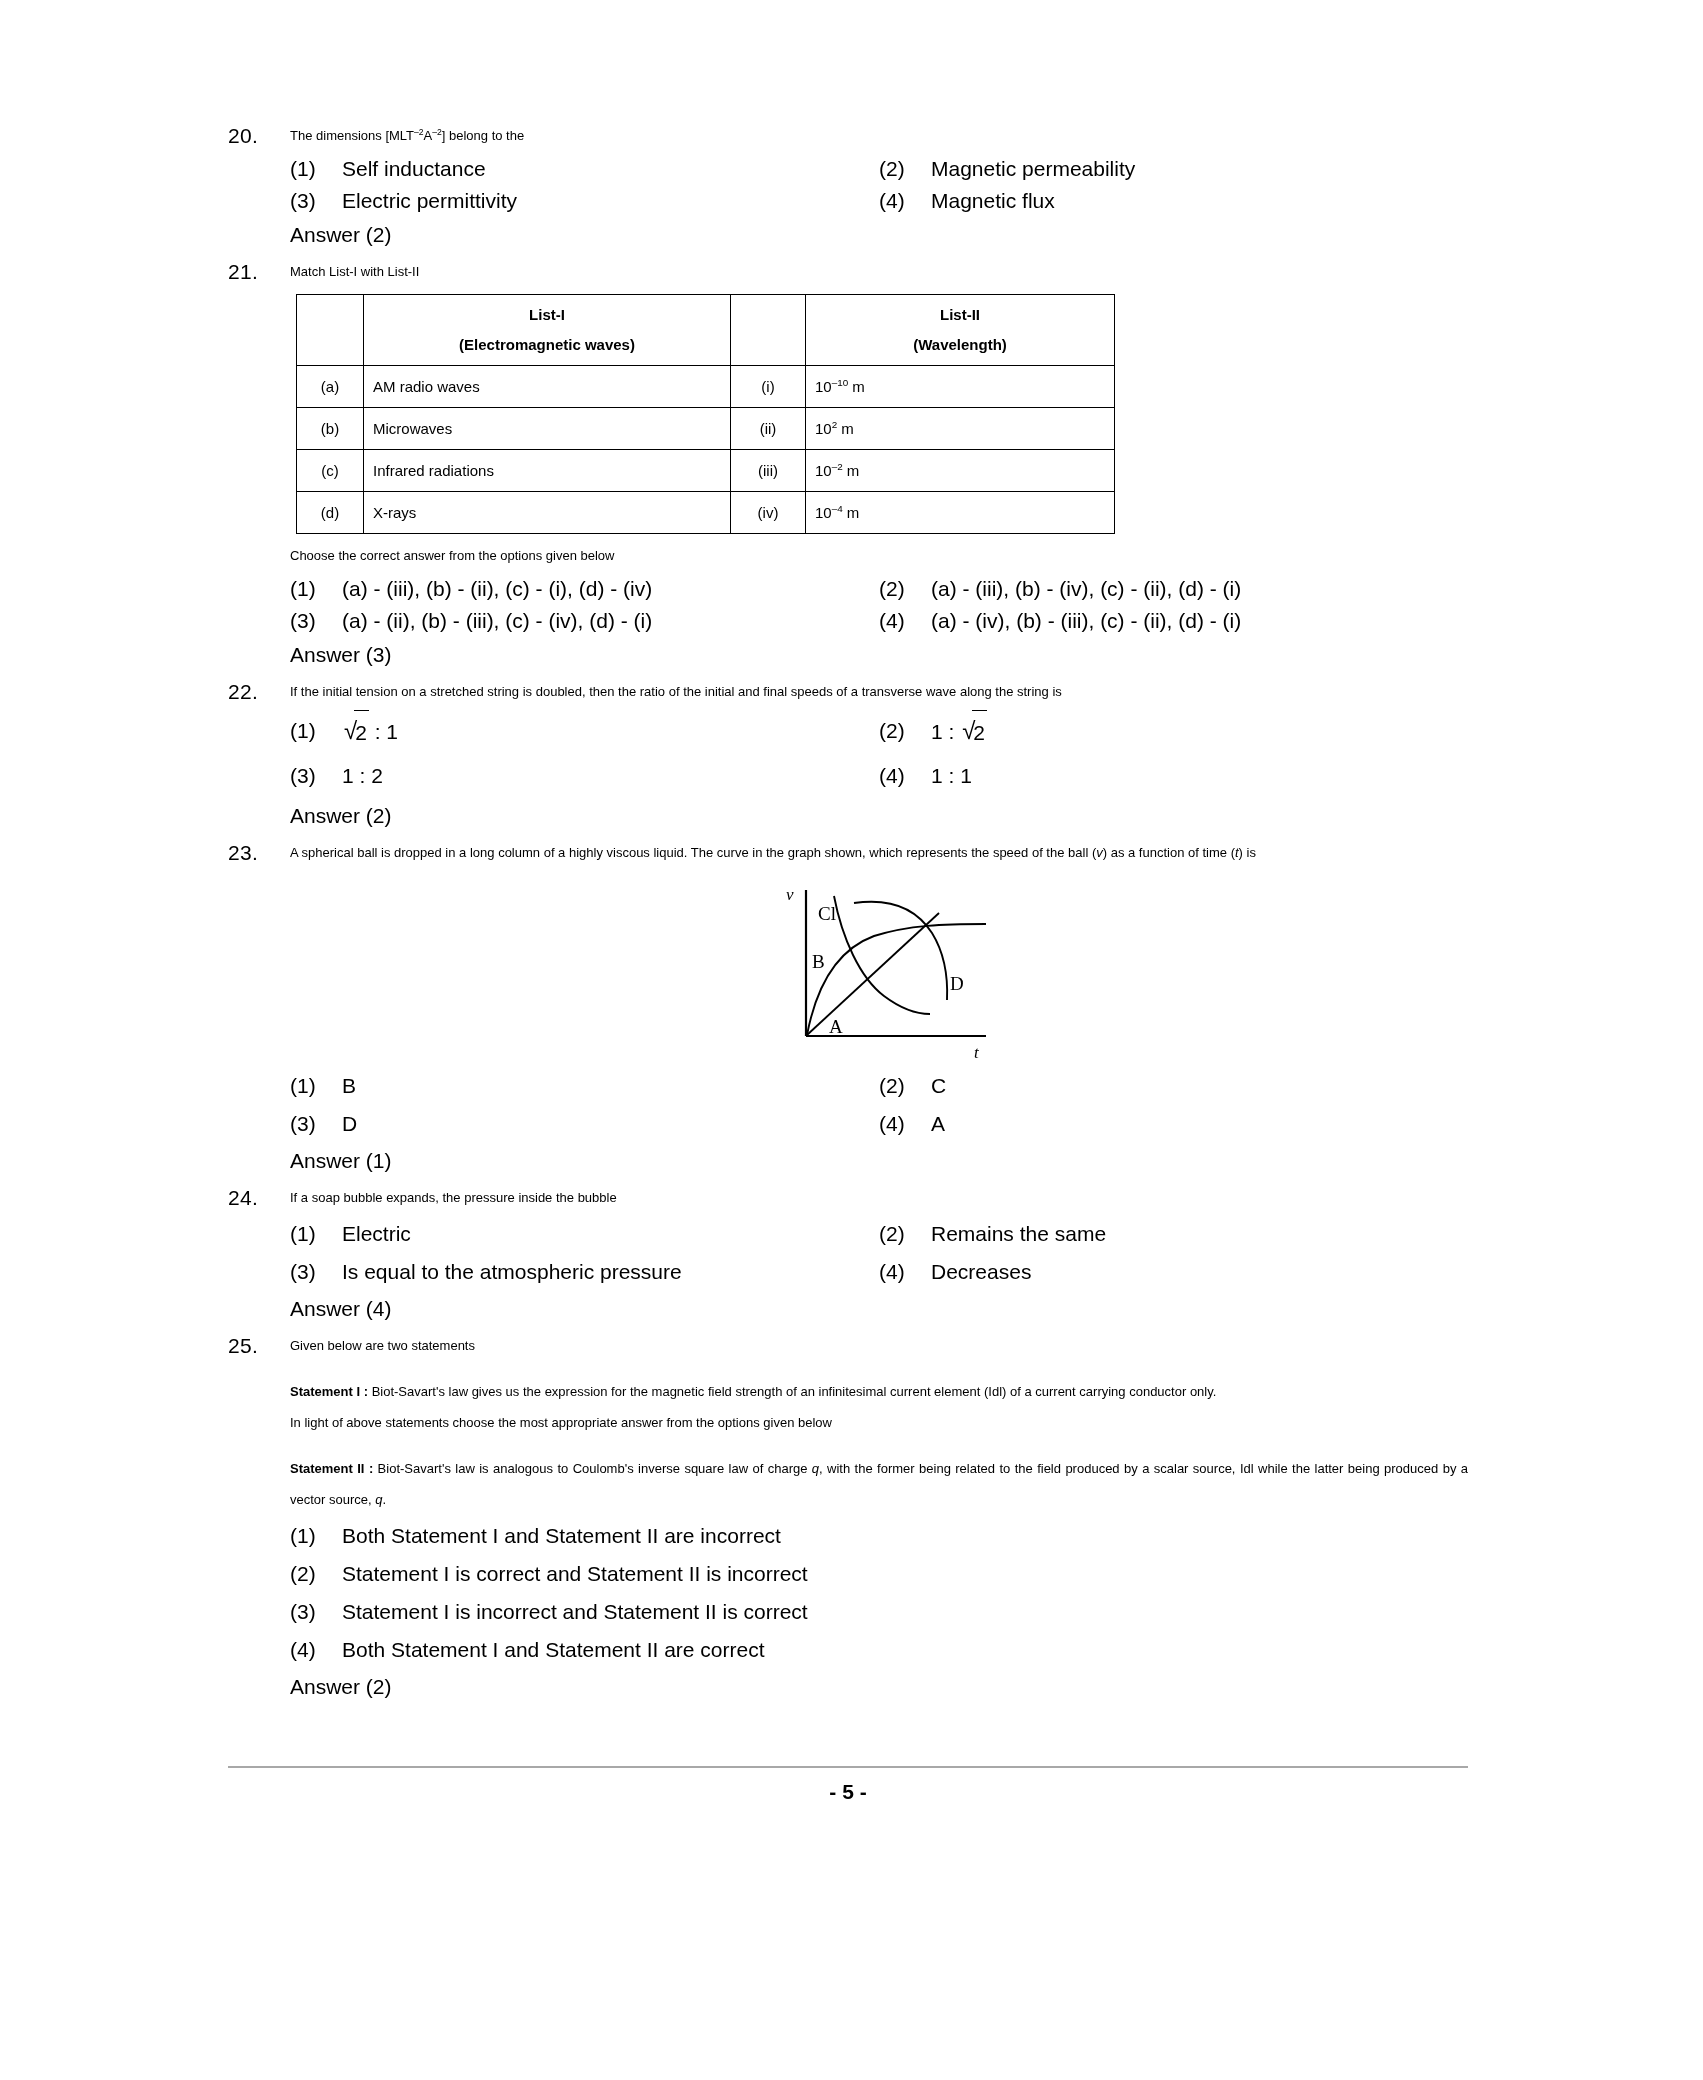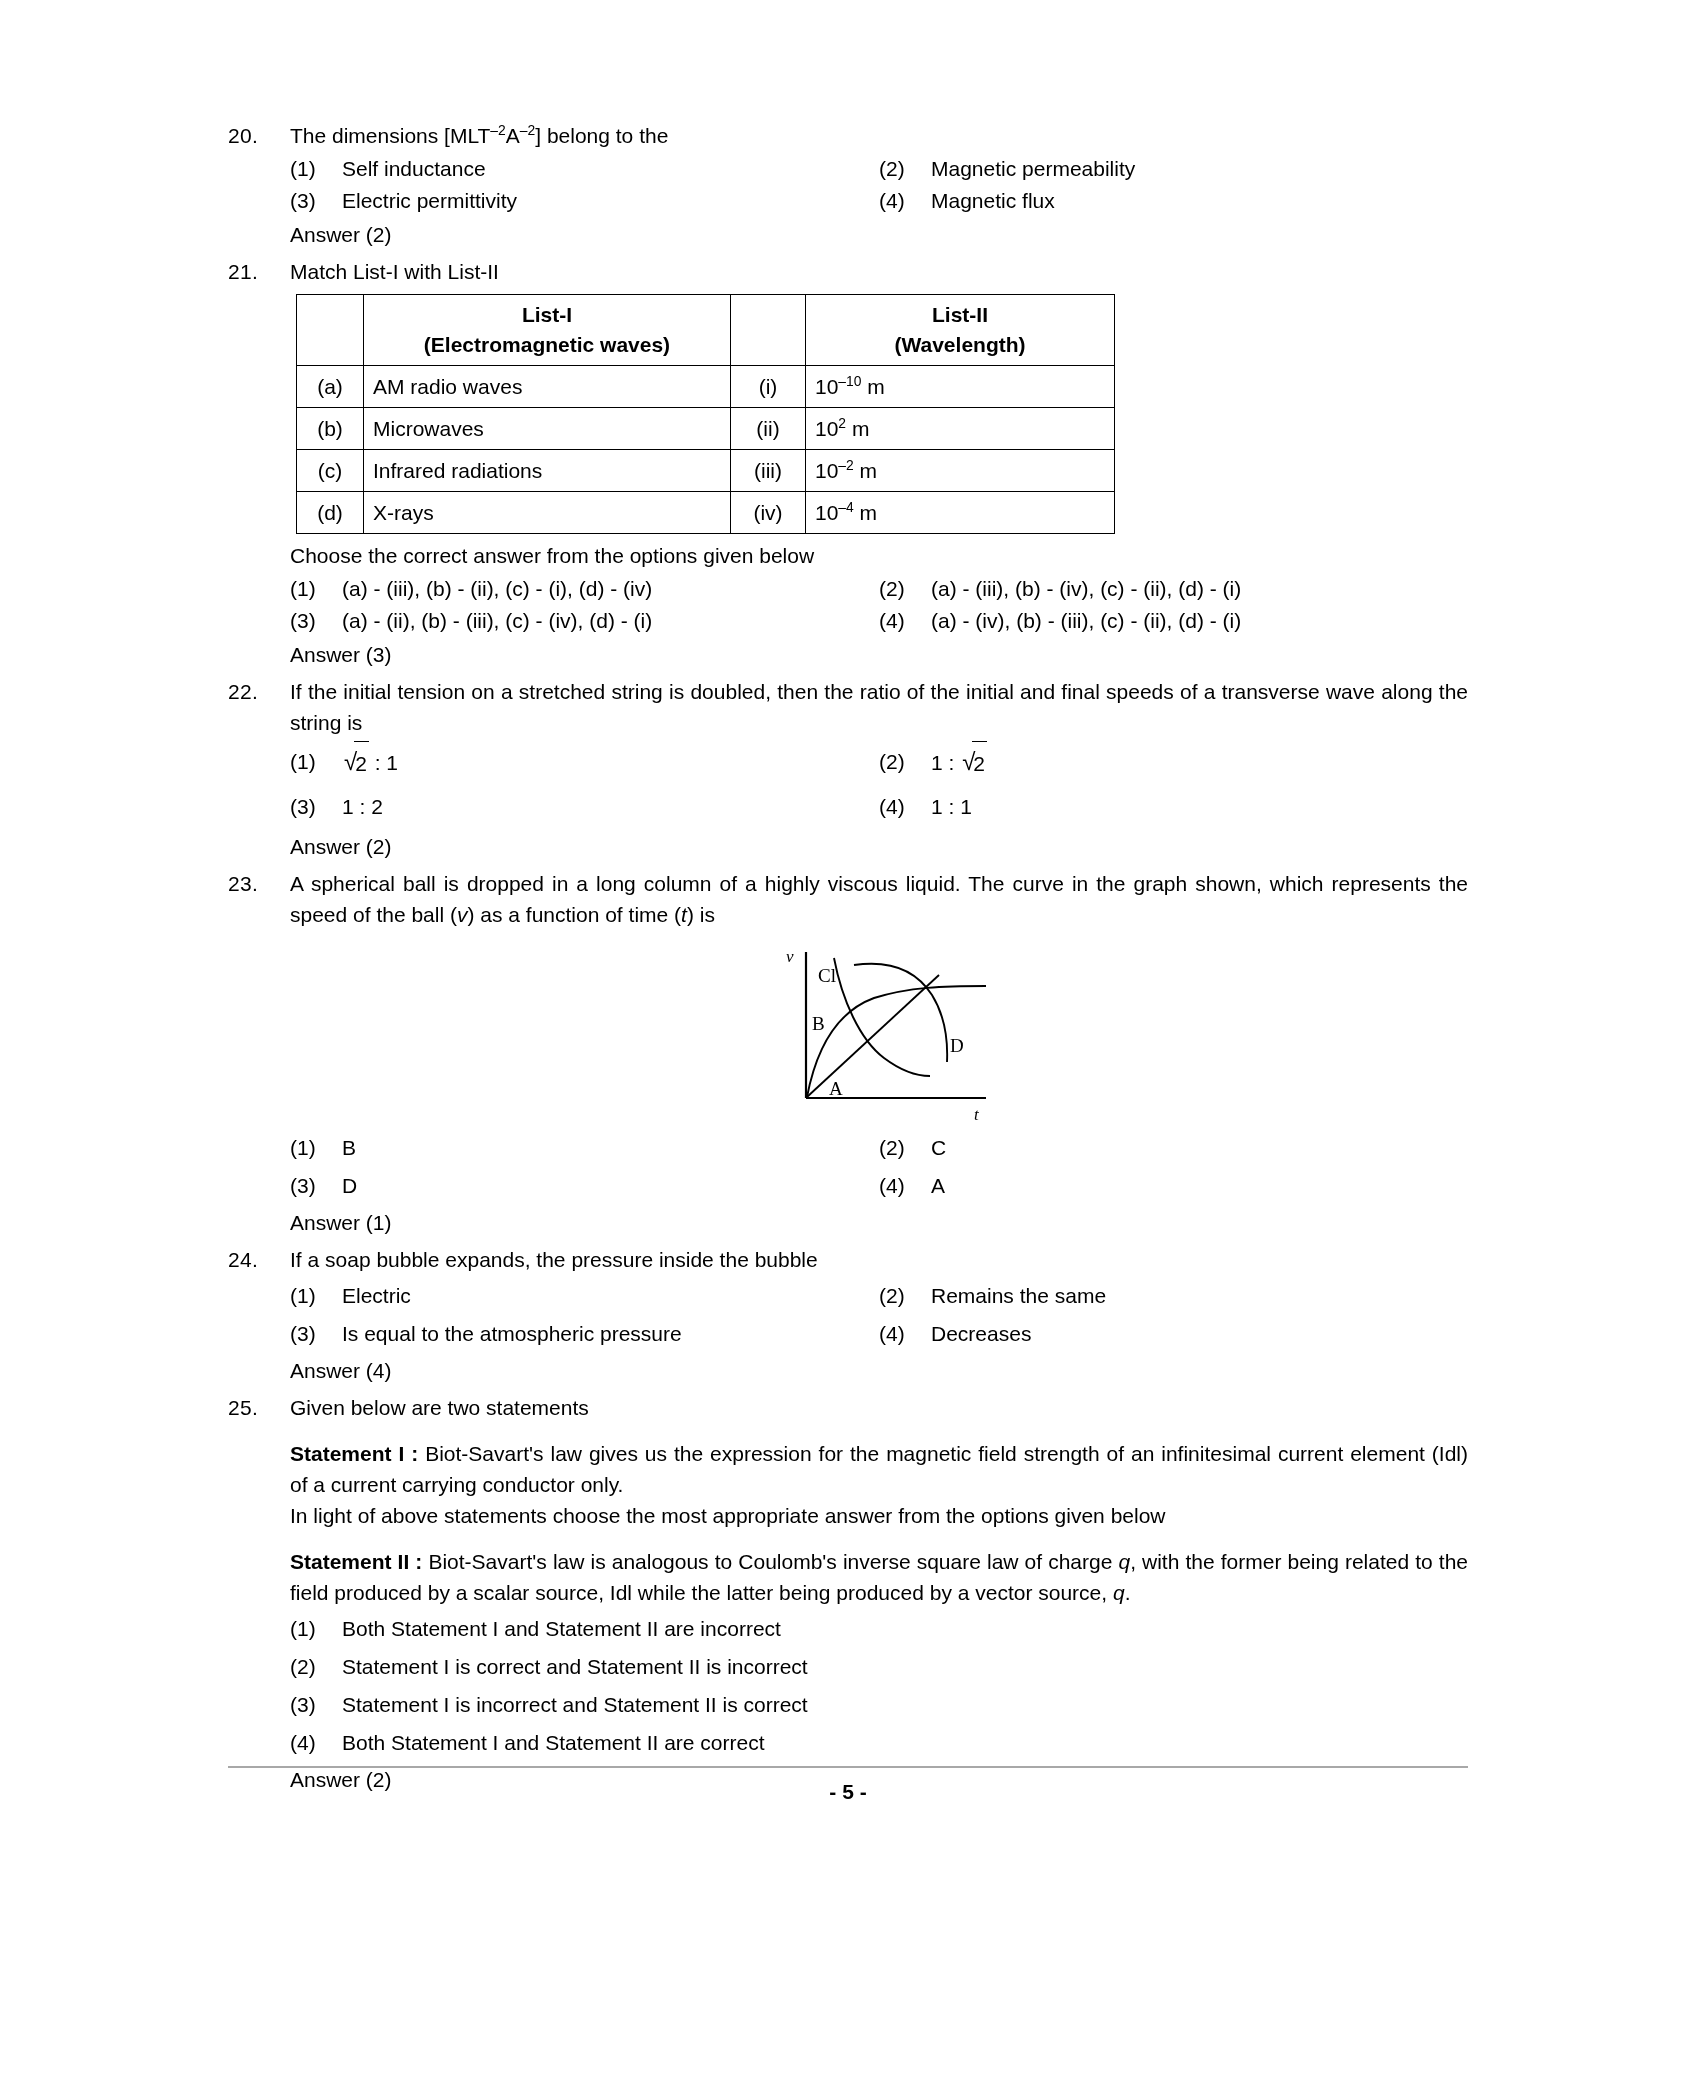--- a/index.html
+++ b/index.html
@@ -40,21 +40,21 @@
     font-size: 21px;
     line-height: 31px;
     letter-spacing: 0.3px;
   }
   .qbody {
     flex: 1 1 auto;
     font-size: 21px;
     line-height: 31px;
   }
   .qtext {
-    font-size: 21px;
+    font-size: 13px;
     line-height: 31px;
     text-align: justify;
   }
 
   
   .opts {
     display: flex;
     flex-wrap: wrap;
     width: 100%;
     margin-top: 2px;
@@ -85,21 +85,21 @@
   }
 
   
   table.match {
     border-collapse: collapse;
     margin: 7px 0 6px 6px;
     table-layout: fixed;
   }
   table.match td {
     border: 1px solid #000;
-    font-size: 21px;
+    font-size: 15px;
     padding: 5px 9px;
     vertical-align: middle;
     height: 30px;
   }
   td.c-key { width: 48px; text-align: center; }
   td.c-item { width: 348px; }
   td.c-rn { width: 56px; text-align: center; }
   td.c-wl { width: 290px; }
   td.head {
     text-align: center;

